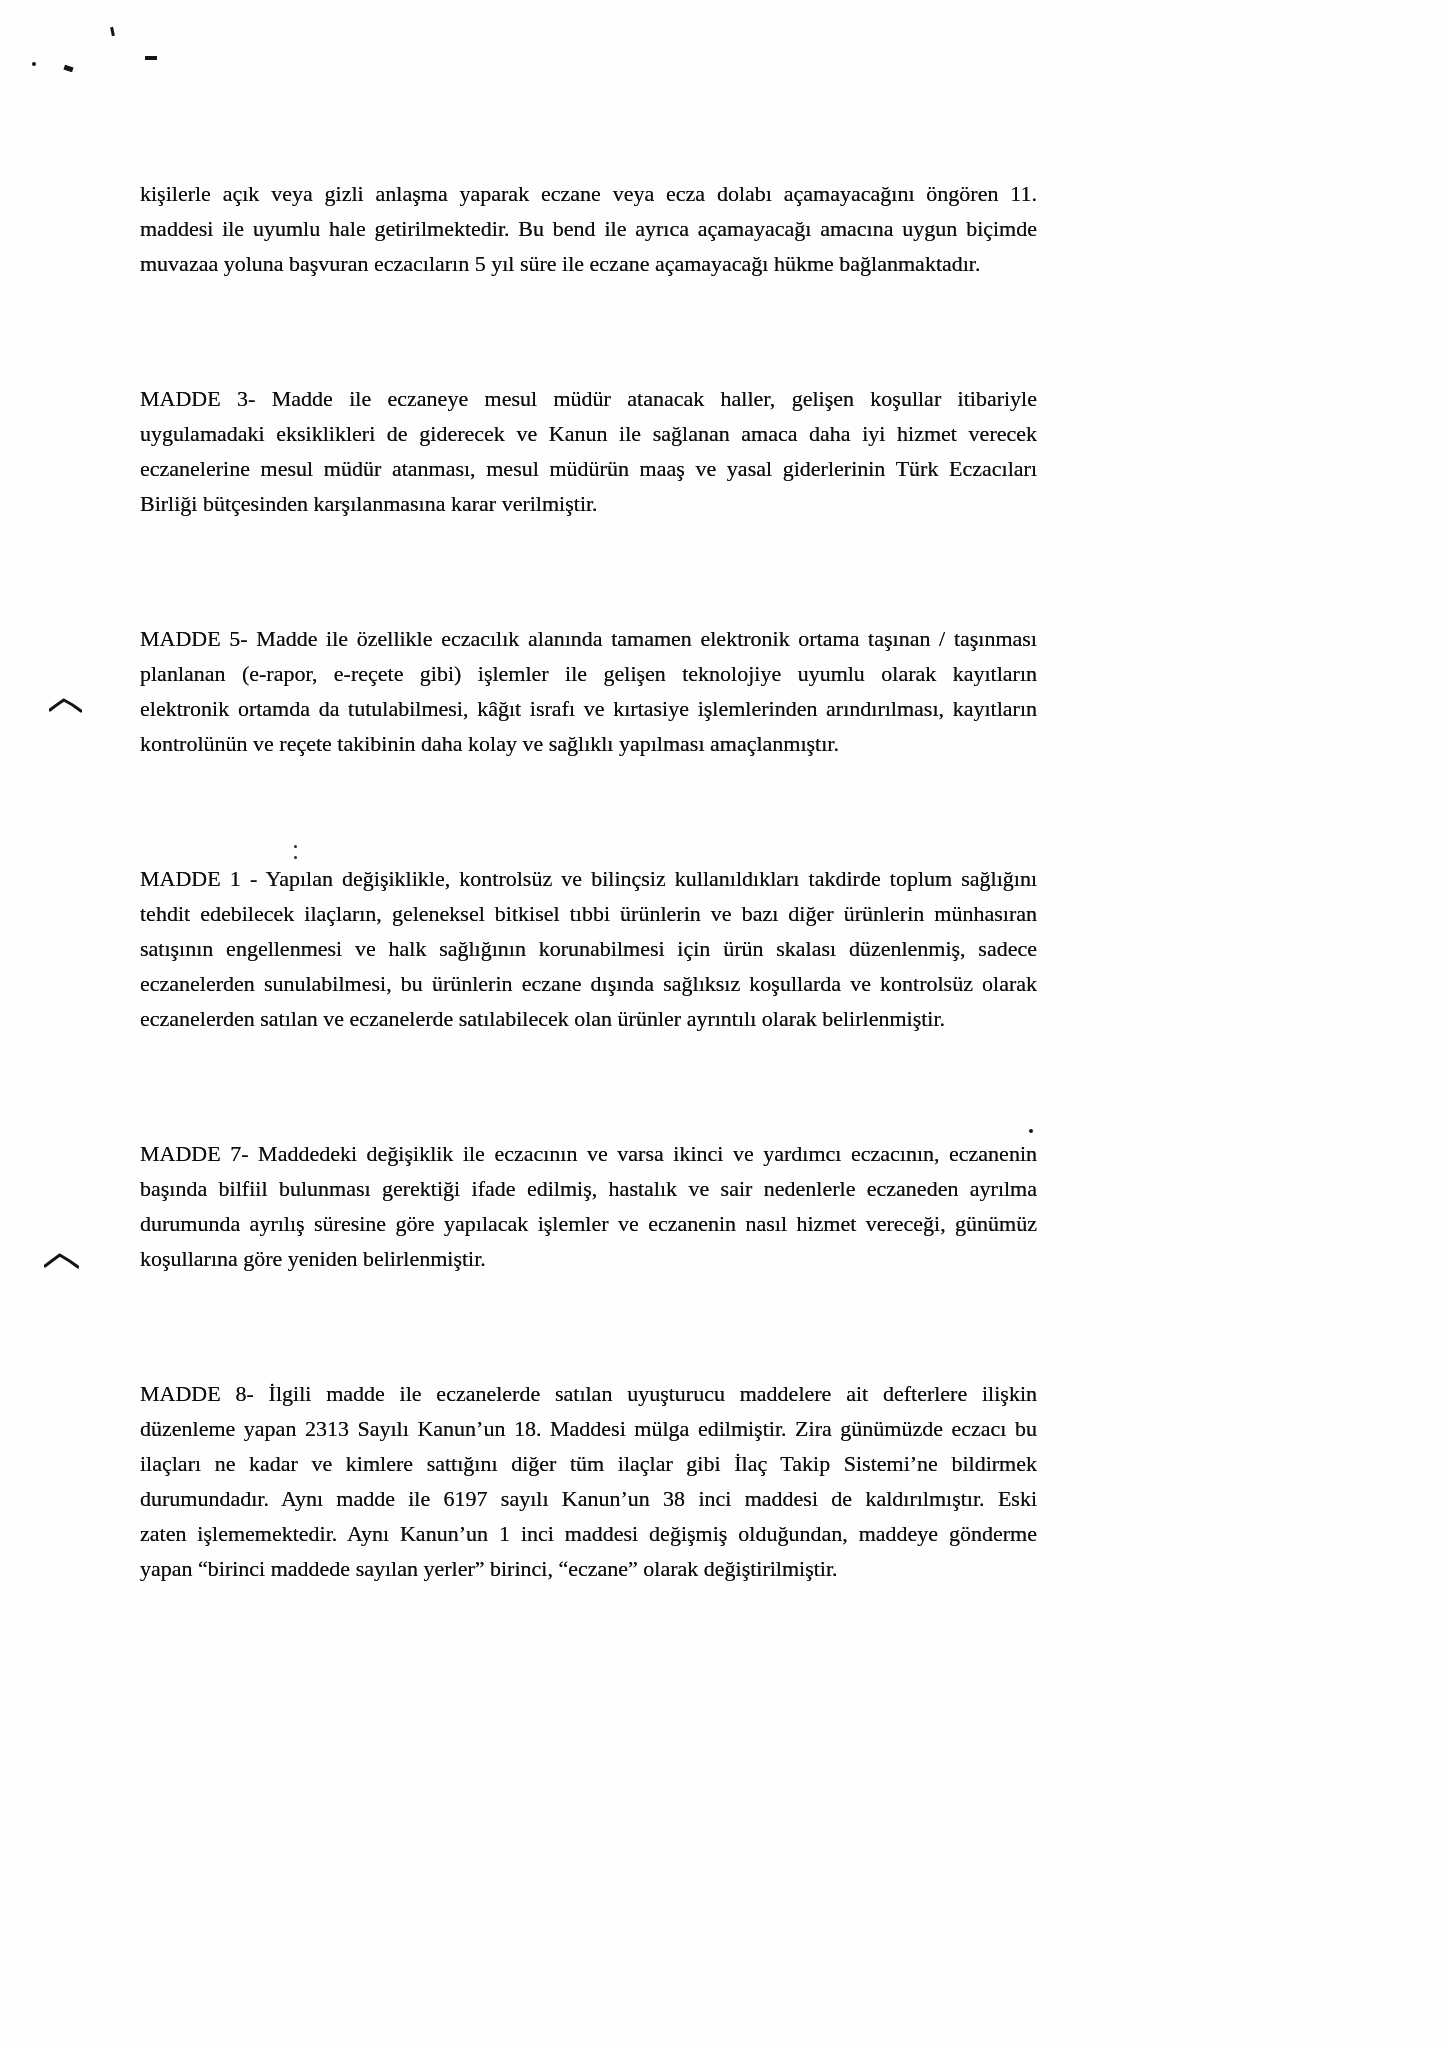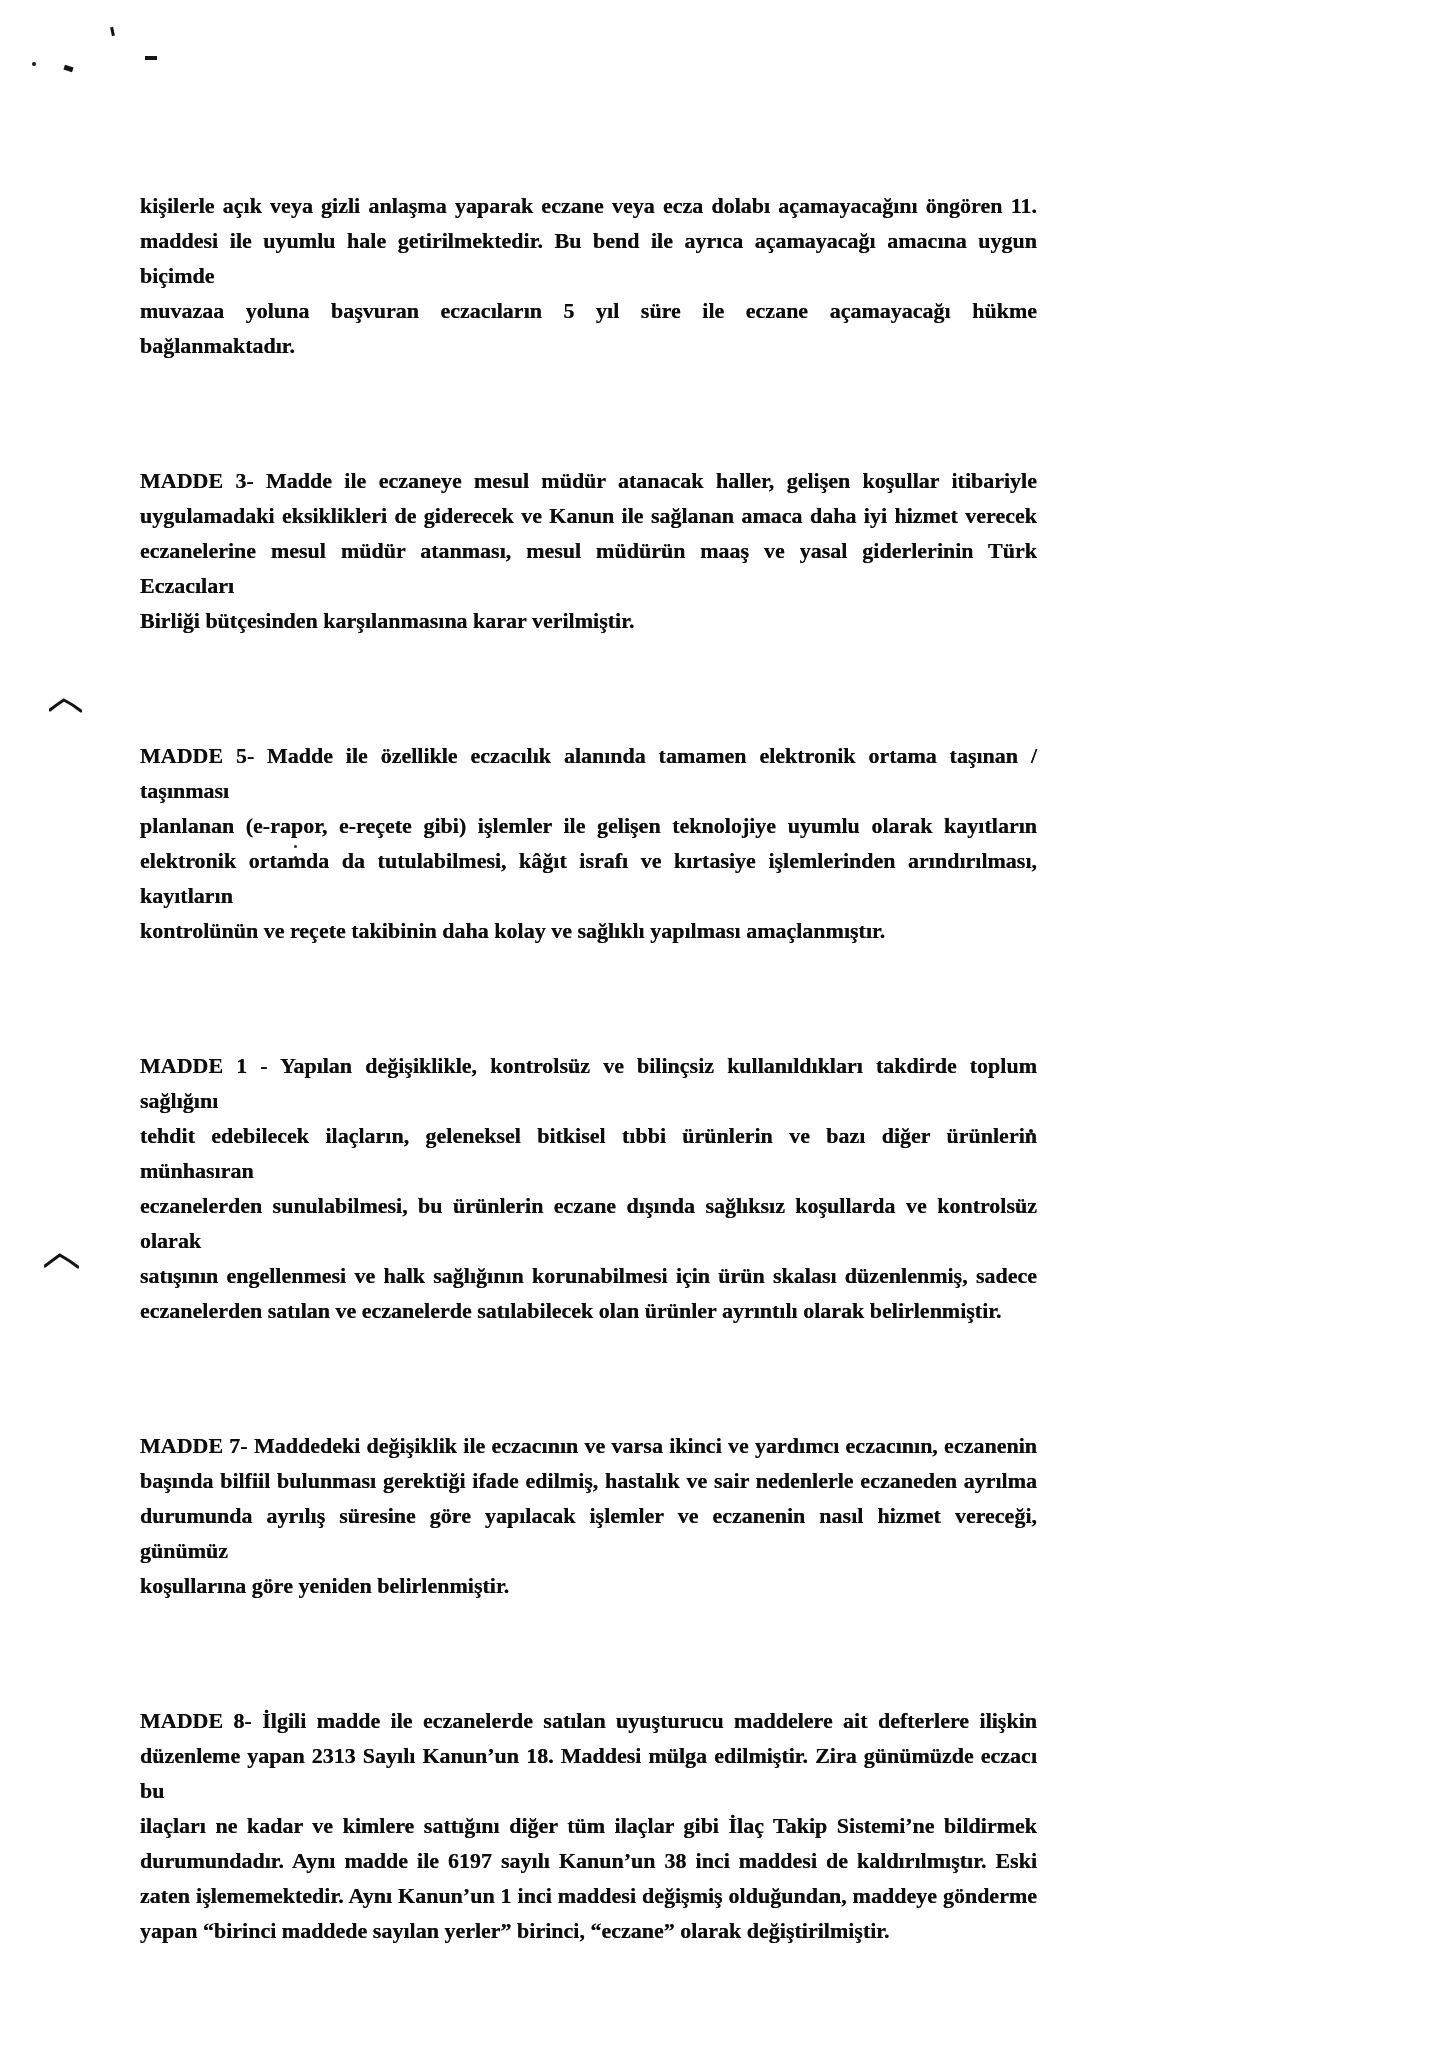--- a/index.html
+++ b/index.html
@@ -18,23 +18,22 @@
     left: 0; top: 0;
     width: 1451px;
     height: 2048px;
     background: #fffefe;
     color: #0d0d0d;
     overflow: hidden;
   }
   .doc-body {
     position: absolute;
     left: 140px;
-    top: 188px;
+    top: 176px;
     width: 897px;
-    font-weight: bold;
   }
   .paragraph {
     margin: 0 0 100px 0;
     font-size: 22px;
     line-height: 35px;
     color: #0d0d0d;
     text-shadow: 0 0 0.5px rgba(10,10,10,0.75);
   }
   .line {
     text-align: justify;
@@ -81,22 +80,22 @@
       </div>
       <div class="paragraph">
         <div class="line">MADDE 5- Madde ile özellikle eczacılık alanında tamamen elektronik ortama taşınan / taşınması</div>
         <div class="line">planlanan (e-rapor, e-reçete gibi) işlemler ile gelişen teknolojiye uyumlu olarak kayıtların</div>
         <div class="line">elektronik ortamda da tutulabilmesi, kâğıt israfı ve kırtasiye işlemlerinden arındırılması, kayıtların</div>
         <div class="line final">kontrolünün ve reçete takibinin daha kolay ve sağlıklı yapılması amaçlanmıştır.</div>
       </div>
       <div class="paragraph">
         <div class="line">MADDE 1 - Yapılan değişiklikle, kontrolsüz ve bilinçsiz kullanıldıkları takdirde toplum sağlığını</div>
         <div class="line">tehdit edebilecek ilaçların, geleneksel bitkisel tıbbi ürünlerin ve bazı diğer ürünlerin münhasıran</div>
+        <div class="line">satışının engellenmesi ve halk sağlığının korunabilmesi için ürün skalası düzenlenmiş, sadece</div>
         <div class="line">eczanelerden sunulabilmesi, bu ürünlerin eczane dışında sağlıksız koşullarda ve kontrolsüz olarak</div>
-        <div class="line">satışının engellenmesi ve halk sağlığının korunabilmesi için ürün skalası düzenlenmiş, sadece</div>
         <div class="line final">eczanelerden satılan ve eczanelerde satılabilecek olan ürünler ayrıntılı olarak belirlenmiştir.</div>
       </div>
       <div class="paragraph">
         <div class="line">MADDE 7- Maddedeki değişiklik ile eczacının ve varsa ikinci ve yardımcı eczacının, eczanenin</div>
         <div class="line">başında bilfiil bulunması gerektiği ifade edilmiş, hastalık ve sair nedenlerle eczaneden ayrılma</div>
         <div class="line">durumunda ayrılış süresine göre yapılacak işlemler ve eczanenin nasıl hizmet vereceği, günümüz</div>
         <div class="line final">koşullarına göre yeniden belirlenmiştir.</div>
       </div>
       <div class="paragraph">
         <div class="line">MADDE 8- İlgili madde ile eczanelerde satılan uyuşturucu maddelere ait defterlere ilişkin</div>

